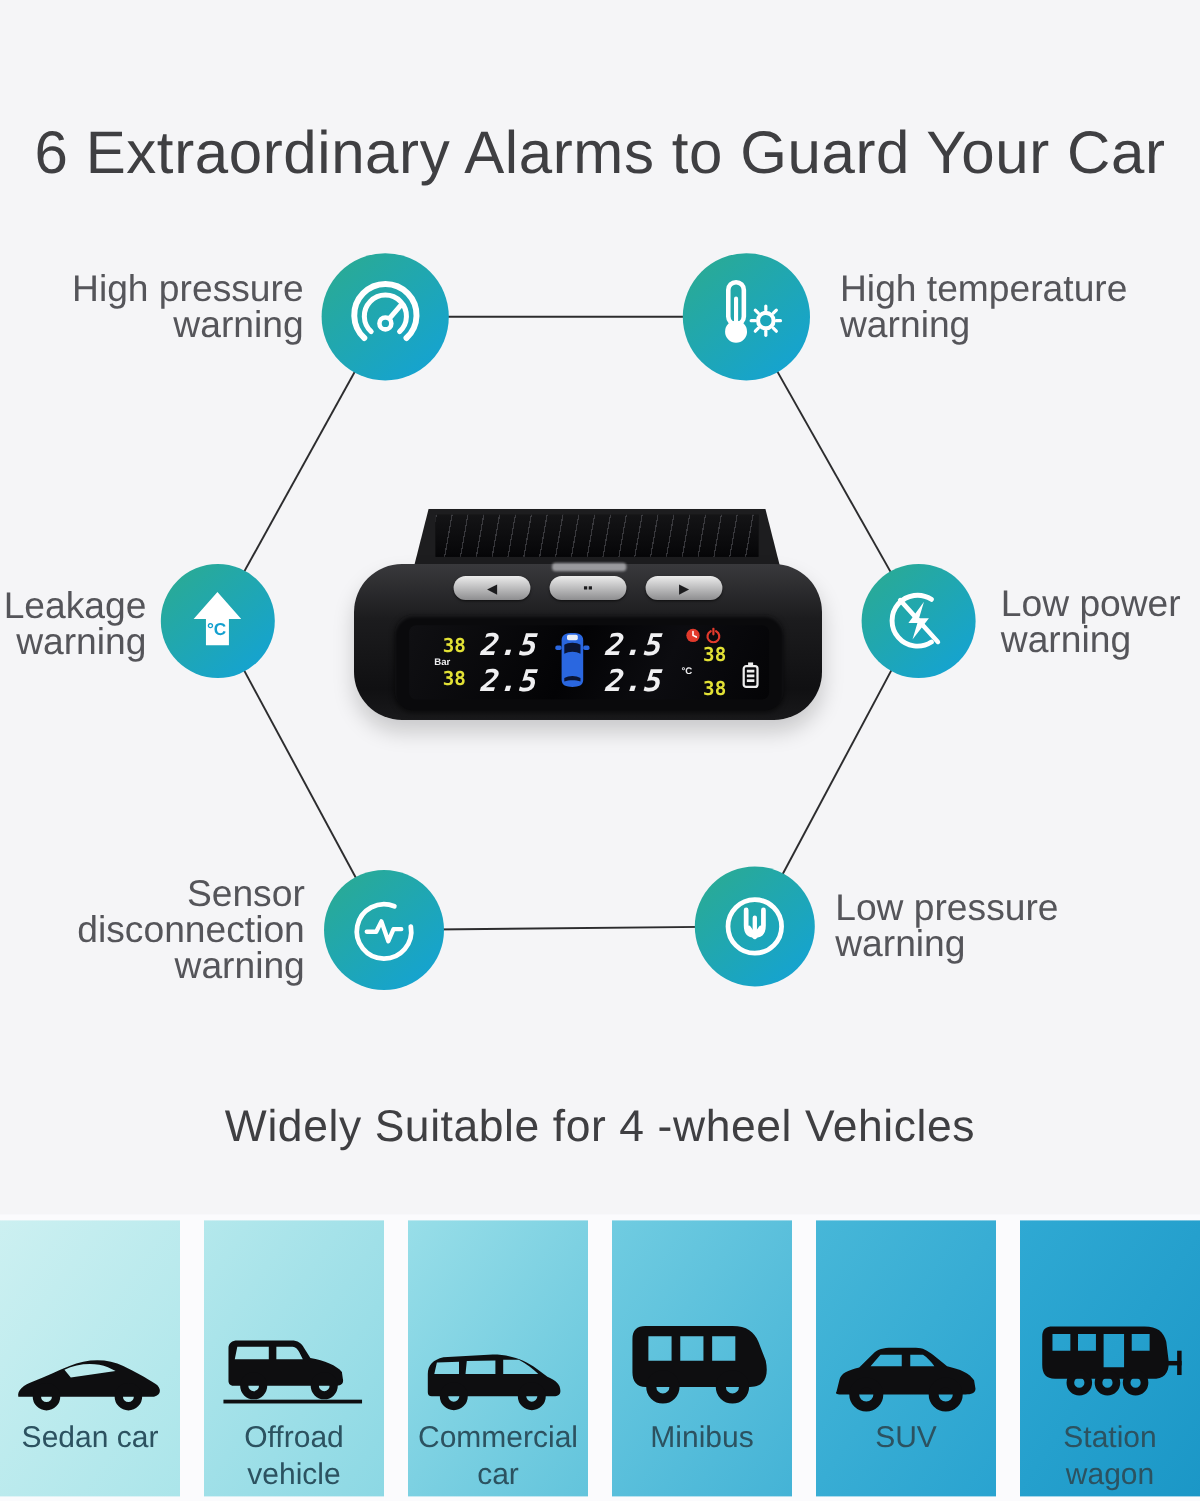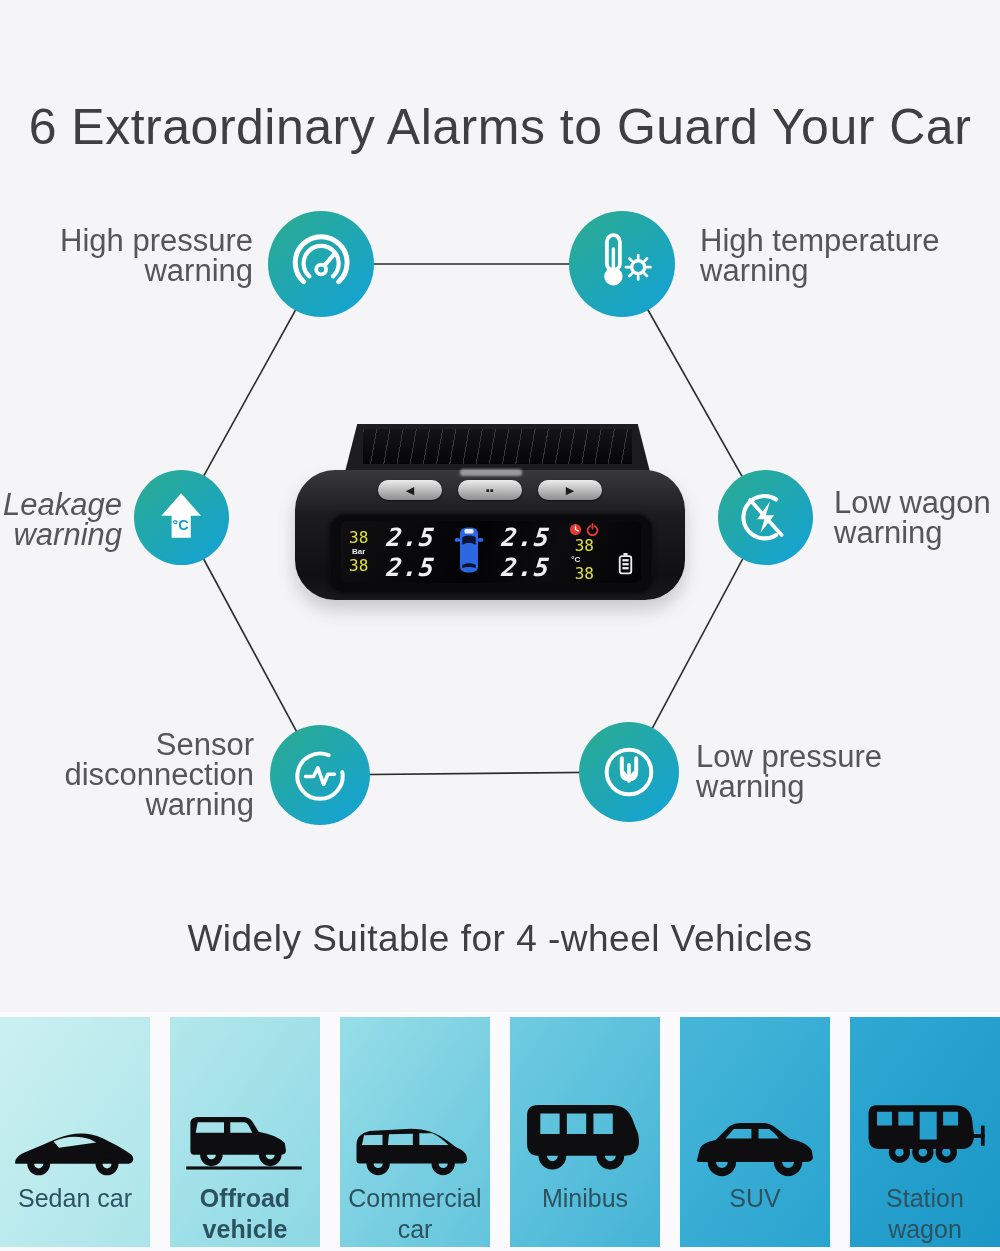--- a/index.html
+++ b/index.html
@@ -19,21 +19,21 @@
   .c3{left:134px;top:470px;width:95px;height:95px;}
   .c4{left:718px;top:470px;width:95px;height:95px;}
   .c5{left:270px;top:725px;width:100px;height:100px;}
   .c6{left:579px;top:722px;width:100px;height:100px;}
   .circle svg{width:72%;height:72%;}
 
   .alabel{position:absolute;font-size:31px;line-height:30px;color:#55555a;}
   .alabel.right{text-align:right;}
   .l1{right:747px;top:226px;}
   .l2{left:700px;top:226px;}
-  .l3{right:878px;top:490px;font-style:italic;}
+  .l3{right:878px;top:490px;}
   .l4{left:834px;top:488px;}
   .l5{right:746px;top:730px;}
   .l6{left:696px;top:742px;}
 
   
   .device{position:absolute;left:295px;top:424px;width:390px;height:180px;}
   .solar{position:absolute;left:50px;top:0;width:305px;height:48px;background:#1d1d1f;
          clip-path:polygon(4% 0,96% 0,100% 100%,0 100%);}
   .solar-panel{position:absolute;left:18px;top:5px;right:18px;bottom:8px;background:#0a0a0c;
          background-image:repeating-linear-gradient(100deg,rgba(90,90,96,.55) 0 1px,transparent 1px 13px),
@@ -46,21 +46,21 @@
   .btn-row{position:absolute;left:0;right:0;top:10px;display:flex;justify-content:center;gap:16px;}
   .dev-btn{width:64px;height:20px;border-radius:10px;background:linear-gradient(#ececec,#8e8e90);
          display:flex;align-items:center;justify-content:center;font-size:11px;color:#1c1c1e;
          box-shadow:0 1px 2px rgba(0,0,0,.6);}
   .bezel{position:absolute;left:34px;top:42px;width:324px;height:80px;border-radius:16px;
          background:#0a0a0c;box-shadow:inset 0 2px 3px rgba(255,255,255,.08),0 2px 4px rgba(0,0,0,.5);}
   .lcd{position:absolute;left:12px;top:9px;right:12px;bottom:9px;border-radius:6px;
          background:linear-gradient(115deg,#101013 0%,#030305 45%,#0c0c10 70%,#040406 100%);
          display:flex;align-items:center;justify-content:space-between;padding:0 8px;box-sizing:border-box;}
   .lcd-col{display:flex;flex-direction:column;align-items:center;line-height:1;}
-  .lcd-temp{color:#e2e135;font-size:16px;font-weight:normal;font-family:"DejaVu Sans Mono",monospace;}
+  .lcd-temp{color:#e2e135;font-size:16px;font-weight:bold;font-family:"DejaVu Sans Mono",monospace;margin-left:20px;}
   .lcd-unit{color:#ededef;font-size:8px;font-weight:bold;margin:2px 0;}
   .press{gap:5px;}
   .lcd-press{color:#f0f0f2;font-size:25px;font-weight:bold;font-style:italic;
          font-family:"DejaVu Sans Mono",monospace;letter-spacing:1px;transform:skewX(-6deg);}
   .lcd-status{display:flex;gap:4px;margin-bottom:2px;}
   .temps-right .lcd-unit{align-self:flex-start;margin-left:2px;}
   .lcd-batt{align-self:flex-end;margin-bottom:4px;}
 
   
   .vstrip{position:absolute;left:0;top:1012px;width:1000px;height:239px;background:#fbfbfd;
@@ -162,21 +162,21 @@
   </div>
   <div class="alabel l2">
     <div>High temperature</div>
     <div>warning</div>
   </div>
   <div class="alabel right l3">
     <div>Leakage</div>
     <div>warning</div>
   </div>
   <div class="alabel l4">
-    <div>Low wagon</div>
+    <div>Low power</div>
     <div>warning</div>
   </div>
   <div class="alabel right l5">
     <div>Sensor</div>
     <div>disconnection</div>
     <div>warning</div>
   </div>
   <div class="alabel l6">
     <div>Low pressure</div>
     <div>warning</div>
@@ -259,21 +259,21 @@
           <circle cx="26" cy="42" r="7.5" fill="none" stroke="#0e0e10" stroke-width="6.5"></circle>
           <circle cx="90" cy="42" r="7.5" fill="none" stroke="#0e0e10" stroke-width="6.5"></circle>
         </svg>
       </div>
       <div class="vlabel">
         <div>Sedan car</div>
         <div></div>
       </div>
     </div>
 
-    <div class="vpanel" style="background: linear-gradient(125deg, rgb(180, 232, 236), rgb(140, 216, 228)); font-weight: bold;">
+    <div class="vpanel" style="background: linear-gradient(125deg, rgb(180, 232, 236), rgb(140, 216, 228));">
       <div class="vicon">
         <svg width="126" height="88" viewBox="0 0 120 66">
           <path fill-rule="evenodd" fill="#0e0e10" d="M8,46 L8,20 C8,16 11,14 15,14 L58,14 C63,14 66,16 68,20 L73,28 C84,30 94,34 98,39 L99,46 C99,49 96,50 93,50 L12,50 C9,50 8,48 8,46 Z
             M15,19 L40,19 L40,29 L13,29 Z  M46,19 L59,19 C61,19 63,21 64,23 L67,29 L46,29 Z"></path>
           <circle cx="28" cy="50" r="7.5" fill="none" stroke="#0e0e10" stroke-width="6.5"></circle>
           <circle cx="84" cy="50" r="7.5" fill="none" stroke="#0e0e10" stroke-width="6.5"></circle>
           <rect x="4" y="61" width="110" height="3" fill="#0e0e10"></rect>
         </svg>
       </div>
       <div class="vlabel">

